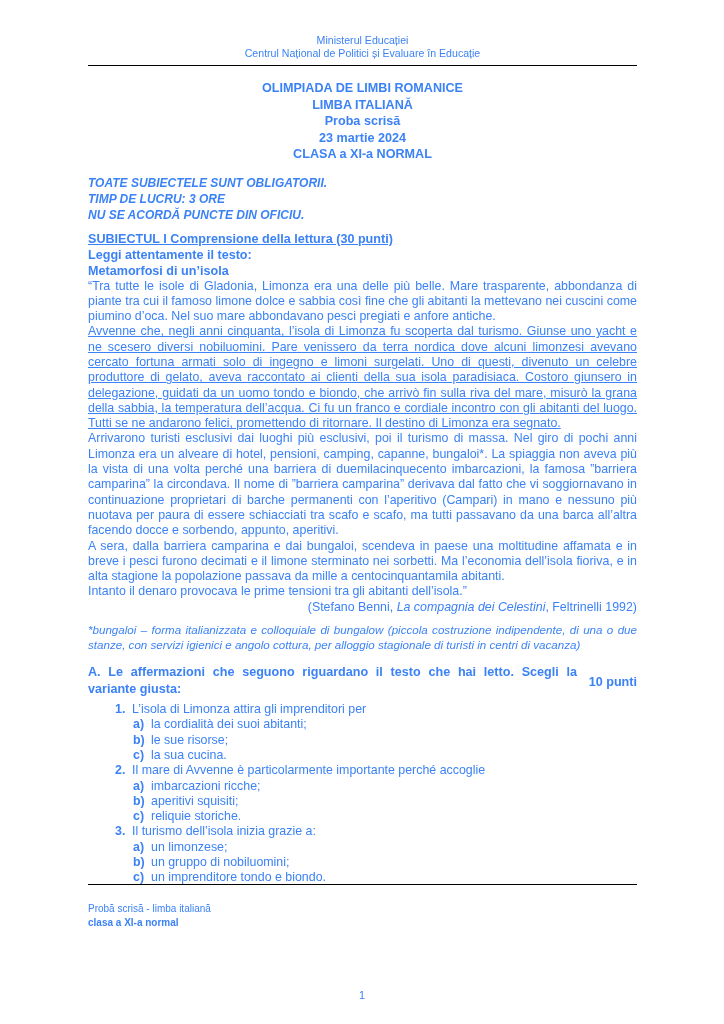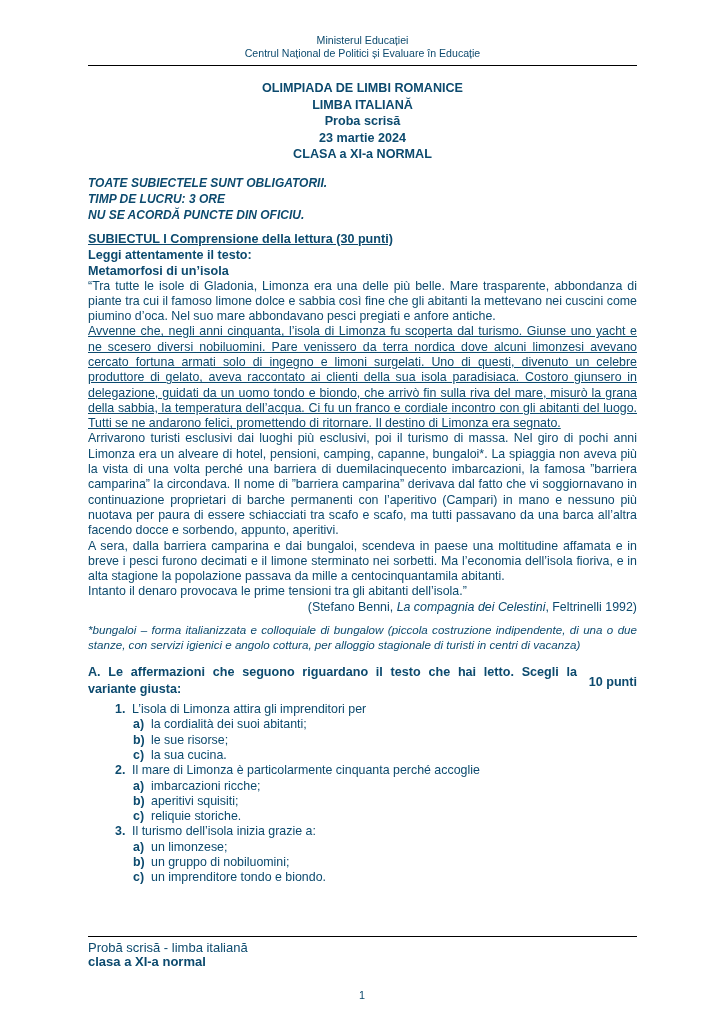--- a/index.html
+++ b/index.html
@@ -3,21 +3,21 @@
 <meta charset="utf-8">
 <style>
   * { margin: 0; padding: 0; box-sizing: border-box; }
   html, body { background: #ffffff; }
   .page {
     position: relative;
     width: 724px;
     height: 1024px;
     margin: 0 auto;
     background: #ffffff;
-    color: #0c4a6e;
+    color: #3b82f6;
     font-family: "Liberation Sans", sans-serif;
     font-size: 12.4px;
     line-height: 15.3px;
     padding: 34px 87px 0 88px;
     overflow: hidden;
   }
   .header { text-align: center; font-size: 10.6px; line-height: 13px; }
   .divider { border: none; border-top: 1px solid #000; height: 0; }
   .header-divider { margin: 5px 0 14px 0; }
   .title-block { text-align: center; font-weight: bold; font-size: 12.6px; line-height: 16.5px; }
@@ -29,21 +29,21 @@
   .attribution { text-align: right; }
   .attribution .italic { font-style: italic; text-align: center; }
   .footnote { margin-top: 8px; font-style: italic; font-size: 11.6px; line-height: 14.5px; text-align: justify; }
   .section-a { margin-top: 12px; position: relative; font-weight: bold; font-size: 12.6px; line-height: 17px; text-align: justify; padding-right: 60px; }
   .section-a .points { position: absolute; right: 0; bottom: 7px; }
   .questions { margin-top: 4px; }
   .q-line { padding-left: 27px; }
   .q-num { display: inline-block; width: 17px; font-weight: bold; }
   .opt-line { padding-left: 45px; }
   .opt-letter { display: inline-block; width: 18px; font-weight: bold; }
-  .footer { position: absolute; left: 88px; right: 87px; top: 936px; font-size: 13px; line-height: 13.5px; border-top: 1px solid #000; padding-top: 4px; }
+  .footer { position: absolute; left: 88px; right: 87px; top: 884px; font-size: 10px; line-height: 13.5px; border-top: 1px solid #000; padding-top: 17px; }
   .footer .bold { font-weight: bold; }
   .page-number { position: absolute; left: 0; right: 0; top: 988px; text-align: center; font-size: 10.8px; }
 </style>
 </head>
 <body>
 
 <div class="page">
 
   <div class="header">
     <div>Ministerul Educației</div>
@@ -86,21 +86,21 @@
   <div class="questions">
 
     <div class="question">
       <div class="q-line"><span class="q-num">1.</span><span>L’isola di Limonza attira gli imprenditori per</span></div>
       <div class="opt-line"><span class="opt-letter">a)</span><span>la cordialità dei suoi abitanti;</span></div>
       <div class="opt-line"><span class="opt-letter">b)</span><span>le sue risorse;</span></div>
       <div class="opt-line"><span class="opt-letter">c)</span><span>la sua cucina.</span></div>
     </div>
 
     <div class="question">
-      <div class="q-line"><span class="q-num">2.</span><span>Il mare di Limonza è particolarmente cinquanta perché accoglie</span></div>
+      <div class="q-line"><span class="q-num">2.</span><span>Il mare di Avvenne è particolarmente importante perché accoglie</span></div>
       <div class="opt-line"><span class="opt-letter">a)</span><span>imbarcazioni ricche;</span></div>
       <div class="opt-line"><span class="opt-letter">b)</span><span>aperitivi squisiti;</span></div>
       <div class="opt-line"><span class="opt-letter">c)</span><span>reliquie storiche.</span></div>
     </div>
 
     <div class="question">
       <div class="q-line"><span class="q-num">3.</span><span>Il turismo dell’isola inizia grazie a:</span></div>
       <div class="opt-line"><span class="opt-letter">a)</span><span>un limonzese;</span></div>
       <div class="opt-line"><span class="opt-letter">b)</span><span>un gruppo di nobiluomini;</span></div>
       <div class="opt-line"><span class="opt-letter">c)</span><span>un imprenditore tondo e biondo.</span></div>

